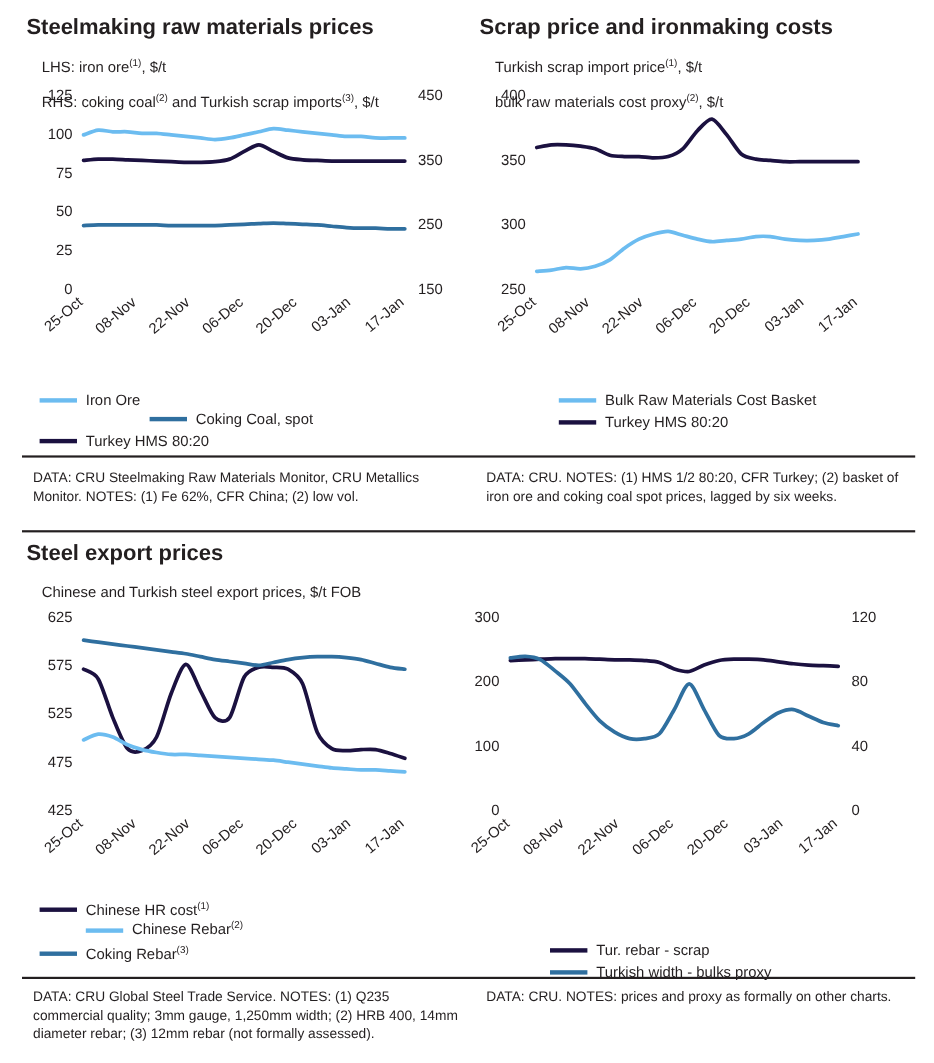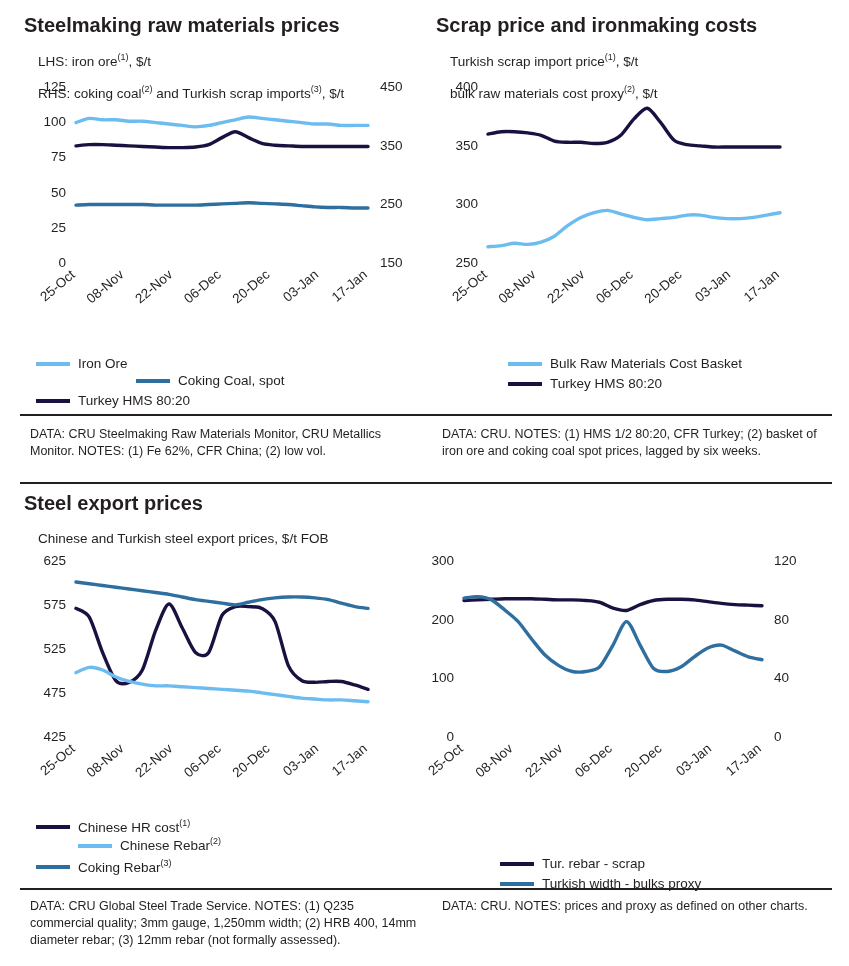--- a/index.html
+++ b/index.html
@@ -283,15 +283,15 @@
       <div class="legend-item">
         <span class="legend-swatch" style="background:#2f6f9f"></span>
         <span class="legend-label">Turkish width - bulks proxy</span>
       </div>
     </div>
   </div>
 
   <div class="divider" style="left:20px; top:888px; width:812px;"></div>
 
   <div class="footnote" style="left:30px; top:898px; width:390px;">DATA: CRU Global Steel Trade Service. NOTES: (1) Q235 commercial quality; 3mm gauge, 1,250mm width; (2) HRB 400, 14mm diameter rebar; (3) 12mm rebar (not formally assessed).</div>
-  <div class="footnote" style="left:442px; top:898px; width:390px;">DATA: CRU.  NOTES: prices and proxy as defined on other charts.</div>
+  <div class="footnote" style="left:442px; top:898px; width:390px;">DATA: CRU.  NOTES: prices and proxy as formally on other charts.</div>
 
 </div>
 
 </body></html>

